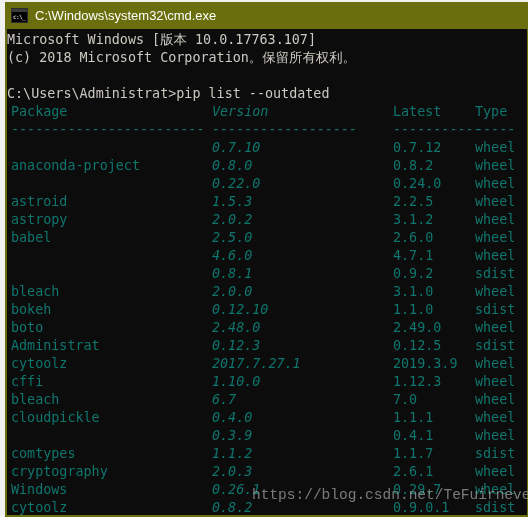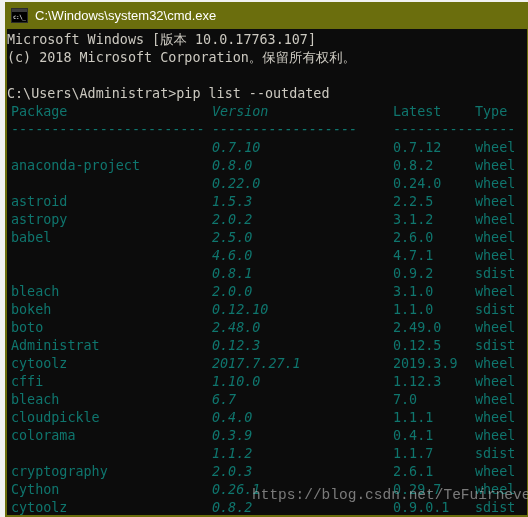--- a/index.html
+++ b/index.html
@@ -184,24 +184,24 @@
           <div class="row"><span class="c-ver">4.6.0</span><span class="c-lat">4.7.1</span><span class="c-typ">wheel</span></div>
           <div class="row"><span class="c-ver">0.8.1</span><span class="c-lat">0.9.2</span><span class="c-typ">sdist</span></div>
           <div class="row"><span class="c-pkg">bleach</span><span class="c-ver">2.0.0</span><span class="c-lat">3.1.0</span><span class="c-typ">wheel</span></div>
           <div class="row"><span class="c-pkg">bokeh</span><span class="c-ver">0.12.10</span><span class="c-lat">1.1.0</span><span class="c-typ">sdist</span></div>
           <div class="row"><span class="c-pkg">boto</span><span class="c-ver">2.48.0</span><span class="c-lat">2.49.0</span><span class="c-typ">wheel</span></div>
           <div class="row"><span class="c-pkg">Administrat</span><span class="c-ver">0.12.3</span><span class="c-lat">0.12.5</span><span class="c-typ">sdist</span></div>
           <div class="row"><span class="c-pkg">cytoolz</span><span class="c-ver">2017.7.27.1</span><span class="c-lat">2019.3.9</span><span class="c-typ">wheel</span></div>
           <div class="row"><span class="c-pkg">cffi</span><span class="c-ver">1.10.0</span><span class="c-lat">1.12.3</span><span class="c-typ">wheel</span></div>
           <div class="row"><span class="c-pkg">bleach</span><span class="c-ver">6.7</span><span class="c-lat">7.0</span><span class="c-typ">wheel</span></div>
           <div class="row"><span class="c-pkg">cloudpickle</span><span class="c-ver">0.4.0</span><span class="c-lat">1.1.1</span><span class="c-typ">wheel</span></div>
-          <div class="row"><span class="c-pkg">colorama</span><span class="c-ver">0.3.9</span><span class="c-lat">0.4.1</span><span class="c-typ">wheel</span></div>
-          <div class="row"><span class="c-ver">1.1.2</span><span class="c-lat">1.1.7</span><span class="c-typ">sdist</span></div>
+          <div class="row"><span class="c-ver">0.3.9</span><span class="c-lat">0.4.1</span><span class="c-typ">wheel</span></div>
+          <div class="row"><span class="c-pkg">comtypes</span><span class="c-ver">1.1.2</span><span class="c-lat">1.1.7</span><span class="c-typ">sdist</span></div>
           <div class="row"><span class="c-pkg">cryptography</span><span class="c-ver">2.0.3</span><span class="c-lat">2.6.1</span><span class="c-typ">wheel</span></div>
-          <div class="row"><span class="c-pkg">Cython</span><span class="c-ver">0.26.1</span><span class="c-lat">0.29.7</span><span class="c-typ">wheel</span></div>
+          <div class="row"><span class="c-pkg">Windows</span><span class="c-ver">0.26.1</span><span class="c-lat">0.29.7</span><span class="c-typ">wheel</span></div>
           <div class="row"><span class="c-pkg">cytoolz</span><span class="c-ver">0.8.2</span><span class="c-lat">0.9.0.1</span><span class="c-typ">sdist</span></div>
         </div>
 
     </div>
   </div>
 
   <div id="watermark">https://blog.csdn.net/TeFuirnever</div>
 
 </div>
 

